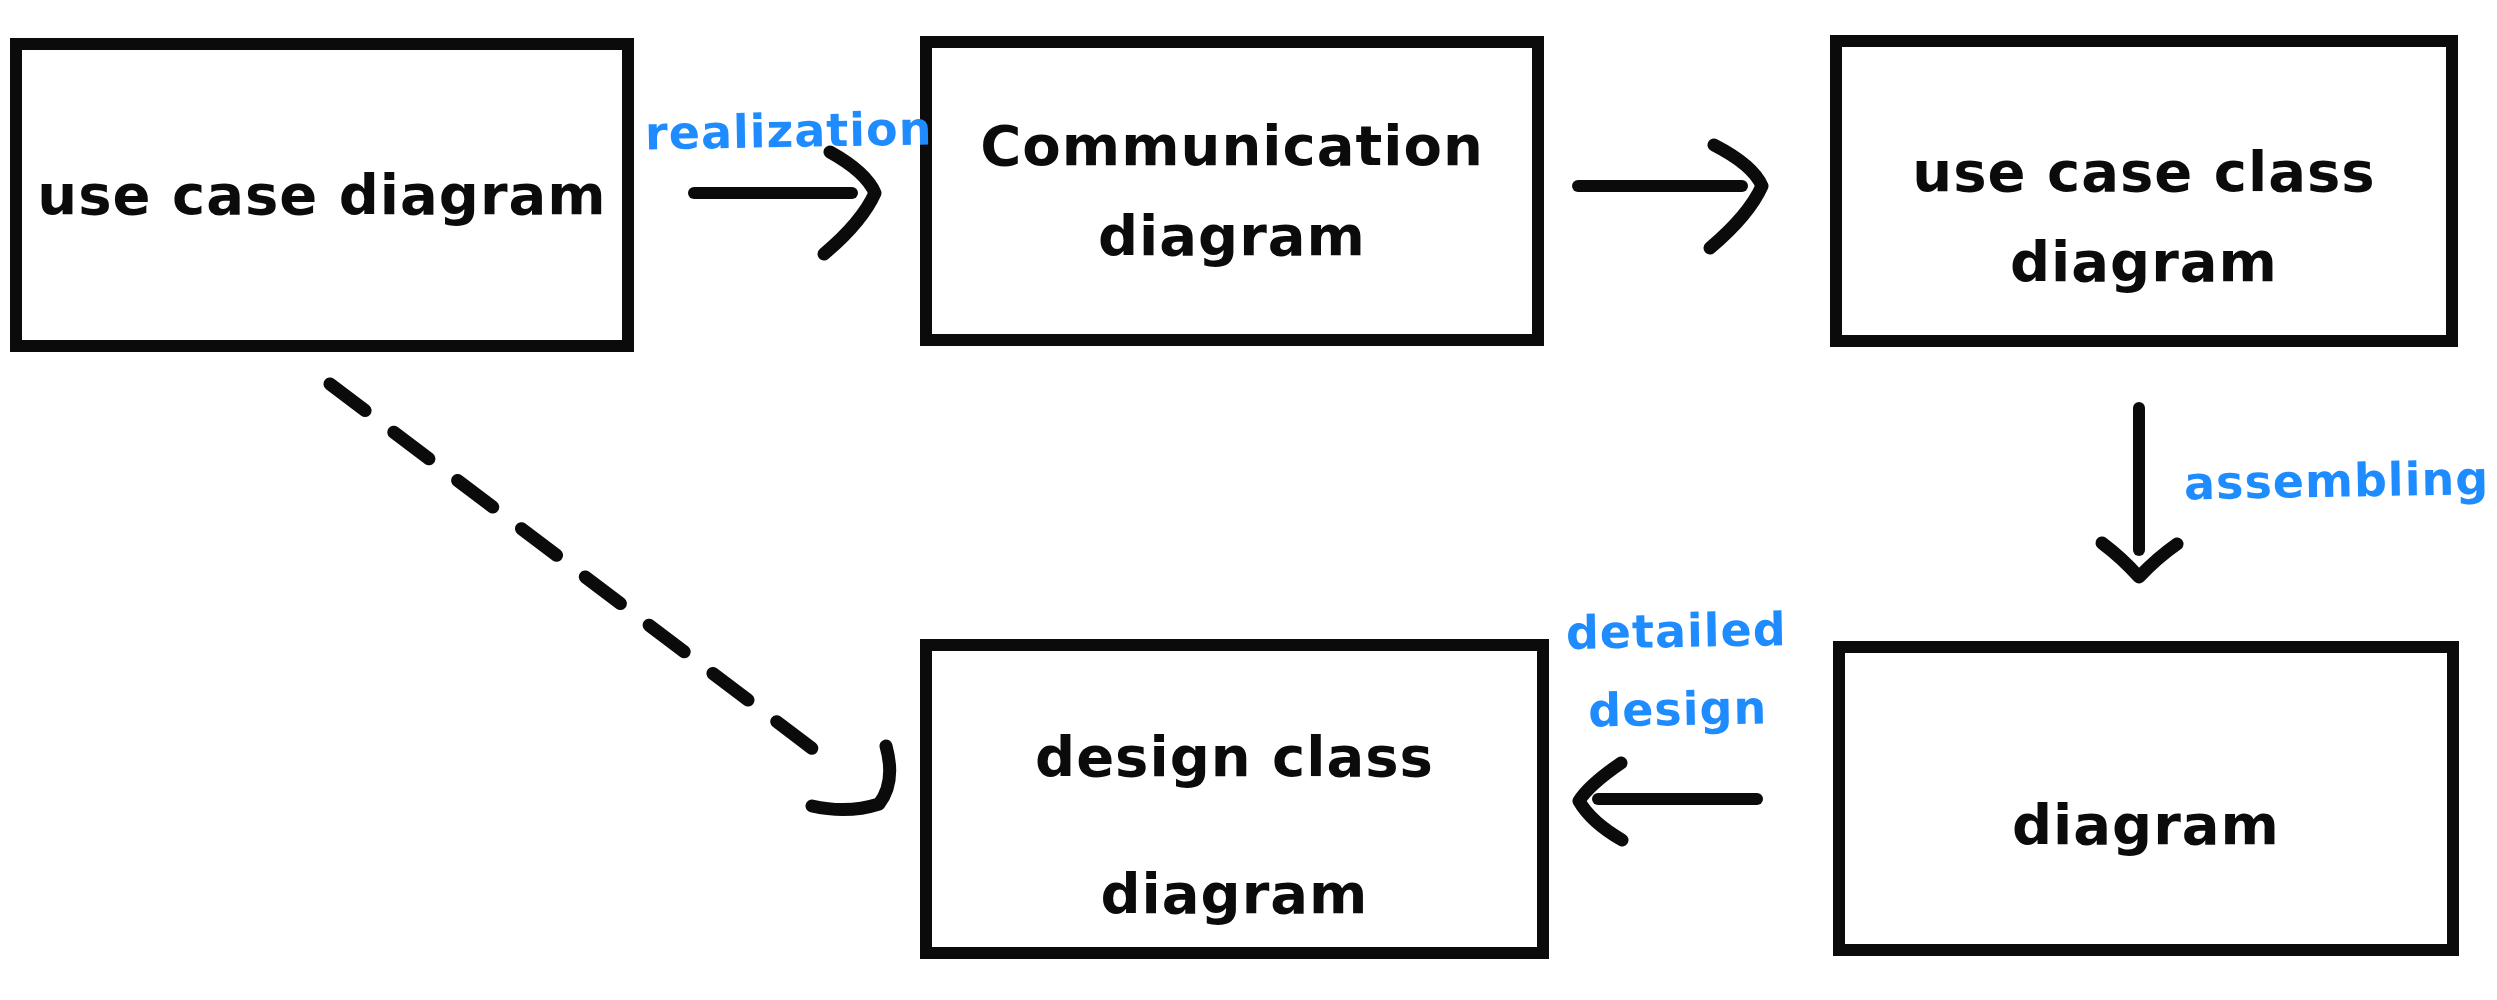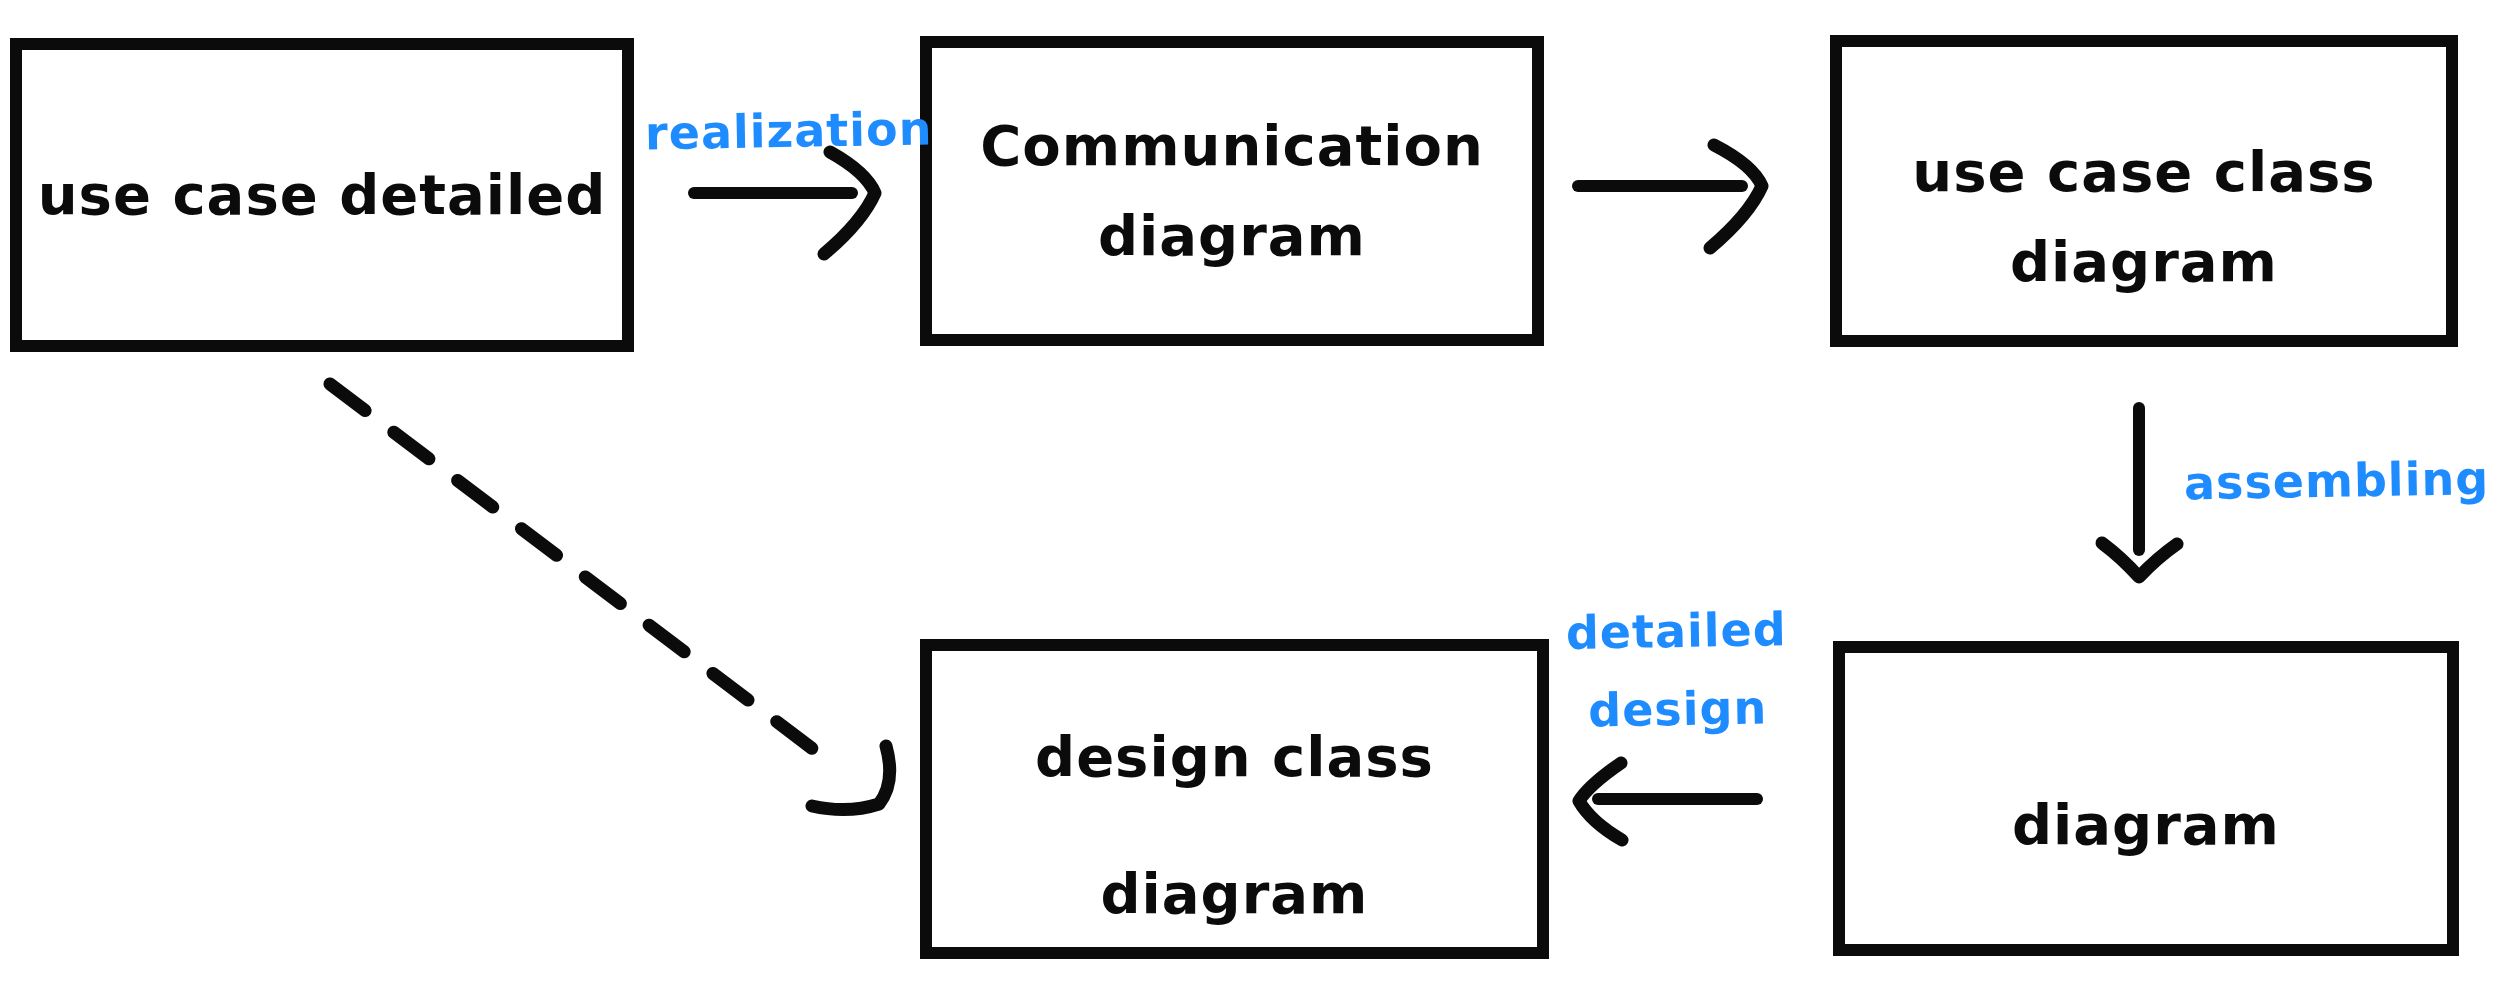--- a/index.html
+++ b/index.html
@@ -76,21 +76,21 @@
       <path class="stroke head" d="M1621 763 Q1589 785 1579 801 Q1591 822 1622 840"></path>
     </g>
 
     <g>
       <path class="stroke dashed" d="M330 384 L838 768"></path>
       <path class="stroke head" d="M886 746 Q896 782 879 804 Q848 814 812 806"></path>
     </g>
   </svg>
 
   <div class="node-label" style="left:16px;top:44px;width:612px;height:302px;">
-    <div>use case detailed</div>
+    <div>use case diagram</div>
   </div>
 
   <div class="node-label" style="left:926px;top:42px;width:612px;height:298px;">
     <div>Communication</div>
     <div>diagram</div>
   </div>
 
   <div class="node-label pt" style="left:1836px;top:41px;width:616px;height:300px;">
     <div>use case class</div>
     <div>diagram</div>

